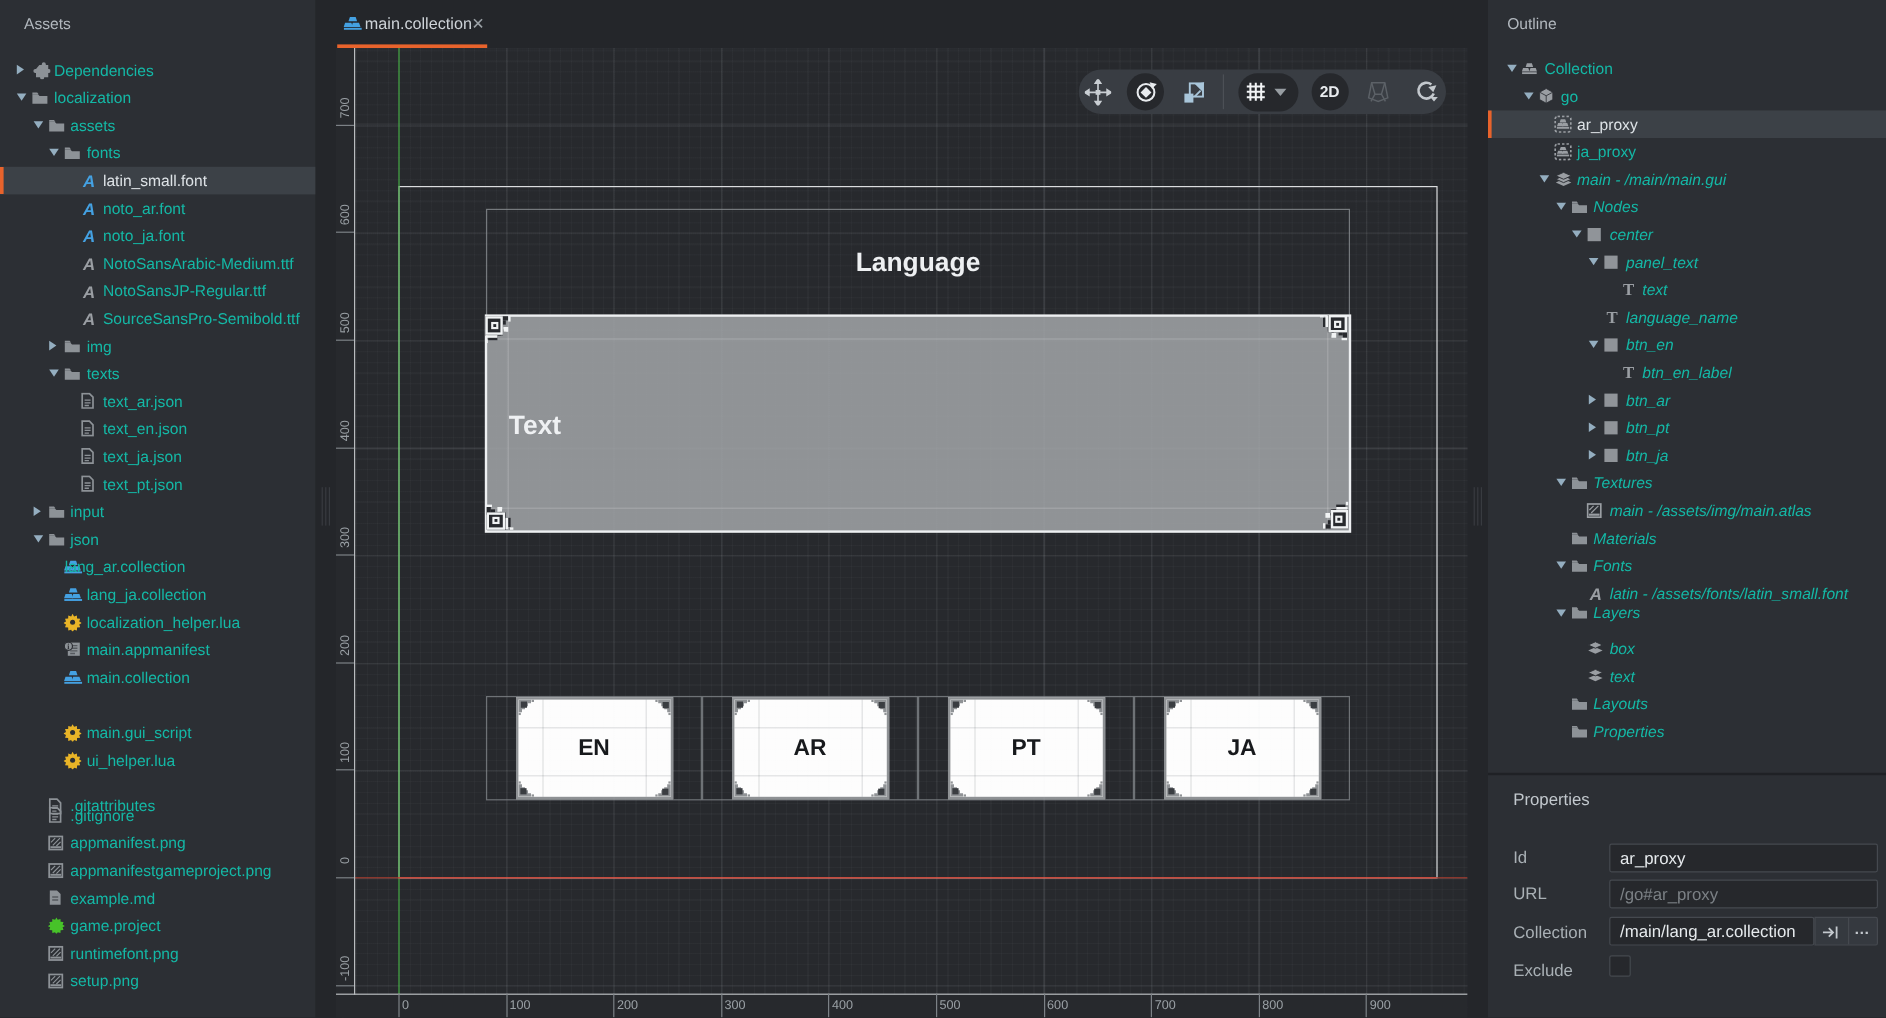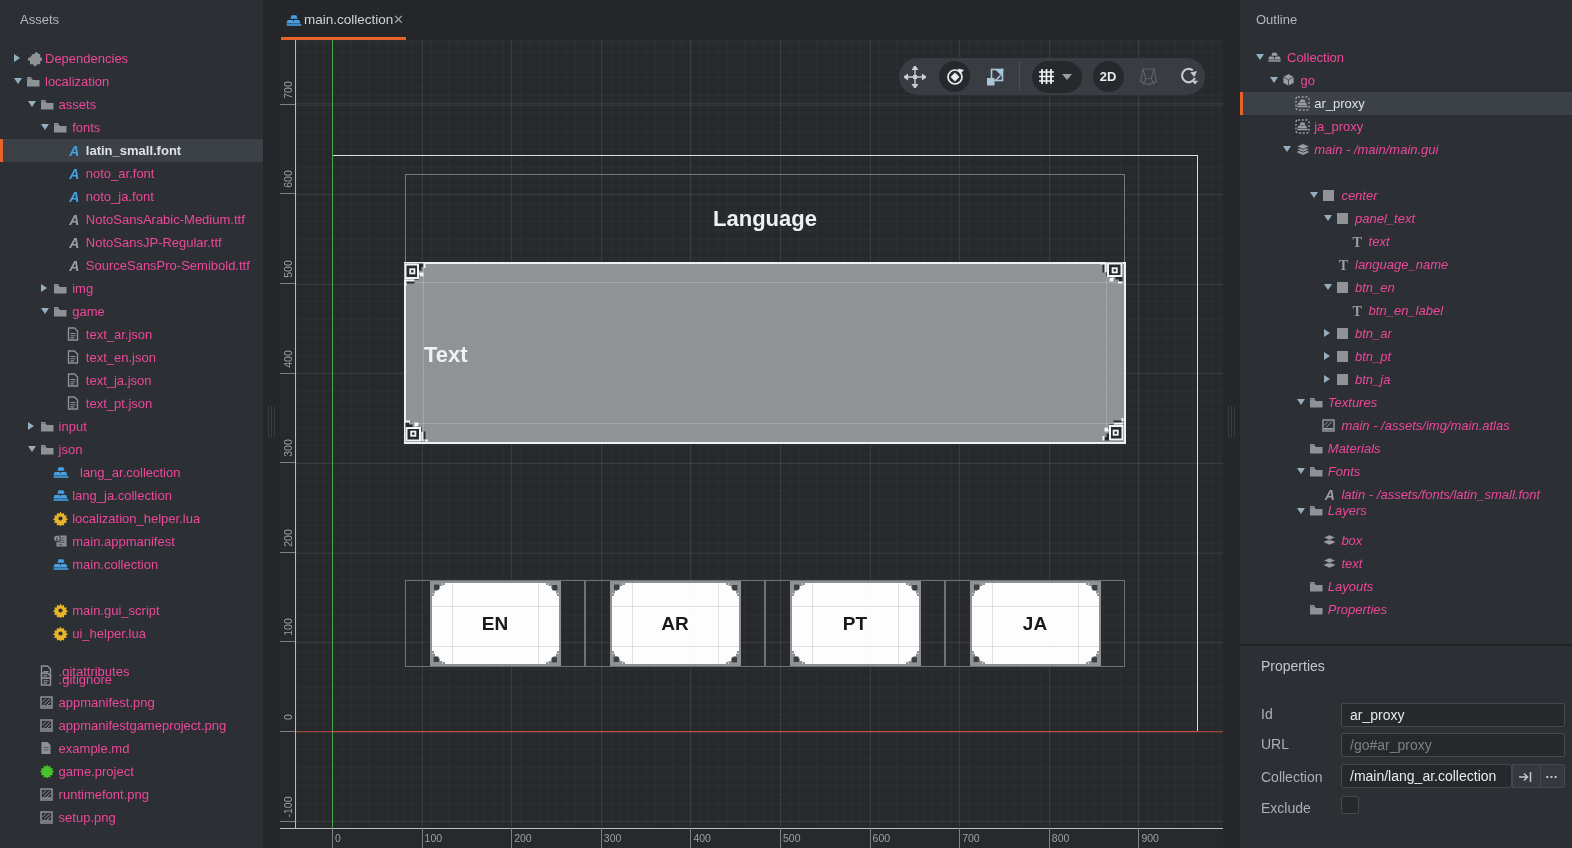--- a/index.html
+++ b/index.html
@@ -8,21 +8,21 @@
 .panel { position:absolute; top:0; height:848px; background:#2c2f34; }
 #lpanel { left:0; width:263px; }
 #rpanel { left:1240px; width:332px; }
 .phead { position:absolute; top:12px; left:20px; font-size:13px; color:#b2b8be; }
 .trow { position:absolute; left:0; width:100%; height:23px; }
 .trow.sel { background:#3c4147; box-shadow:inset 3px 0 0 #e8632c; }
 .arrw { position:absolute; top:0; height:23px; display:flex; align-items:center; }
 .ad { width:0; height:0; border-left:4.5px solid transparent; border-right:4.5px solid transparent; border-top:6px solid #94aec0; }
 .ar { width:0; height:0; border-top:4.5px solid transparent; border-bottom:4.5px solid transparent; border-left:6px solid #94aec0; }
 .ticon { position:absolute; top:0; height:23px; display:flex; align-items:center; }
-.tlabel { position:absolute; top:0; height:23px; line-height:23px; font-size:13px; color:#ec4899; white-space:nowrap; }
+.tlabel { position:absolute; top:0; height:23px; line-height:23px; font-size:13px; color:#14b8a6; white-space:nowrap; }
 .trow.sel .tlabel { color:#dde2e6; }
 
 
 .split { position:absolute; top:40px; width:17px; height:808px; background:#24262a; }
 .grip { position:absolute; top:366px; left:5px; width:7px; height:32px;
   border-left:1px solid #383b40; border-right:1px solid #383b40; }
 .grip:before { content:""; position:absolute; left:2px; top:0; width:1px; height:32px; background:#383b40; }
 #tabbar { position:absolute; left:263px; top:0; width:977px; height:40px; background:#24262a; }
 #tab { position:absolute; left:18px; top:0; width:125px; height:40px; }
 #tab .ul { position:absolute; left:0; bottom:0; width:125px; height:3px; background:#e8632c; }
@@ -140,21 +140,21 @@
             <path d="M1 3.5 h4.5 l1.5 1.5 h6.5 v6.5 h-12.5 z" fill="#8d9297"></path>
             <path d="M1 2 h4 l1.2 1.5 h-5.2 z" fill="#8d9297"></path>
           </svg>
         </span>
         <span class="tlabel" style="left:72.2px;">fonts</span>
       </div>
 <div class="trow sel" style="top:138.5px">
         <span class="ticon" style="left:66.8px">
           <span style="display:inline-block;width:15px;font:italic bold 14px/13px 'Liberation Sans',sans-serif;color:#44a1e2;text-align:center;transform:translateY(1px)">A</span>
         </span>
-        <span class="tlabel" style="left:85.8px;font-weight:bold;">latin_small.font</span>
+        <span class="tlabel" style="left:85.8px;">latin_small.font</span>
       </div>
 <div class="trow" style="top:161.5px">
         <span class="ticon" style="left:66.8px">
           <span style="display:inline-block;width:15px;font:italic bold 14px/13px 'Liberation Sans',sans-serif;color:#44a1e2;text-align:center;transform:translateY(1px)">A</span>
         </span>
         <span class="tlabel" style="left:85.8px;">noto_ar.font</span>
       </div>
 <div class="trow" style="top:184.5px">
         <span class="ticon" style="left:66.8px">
           <span style="display:inline-block;width:15px;font:italic bold 14px/13px 'Liberation Sans',sans-serif;color:#44a1e2;text-align:center;transform:translateY(1px)">A</span>
@@ -194,21 +194,21 @@
 <div class="trow" style="top:299.5px">
         <span class="arrw" style="left:41.2px">
           <span class="ad"></span>
         </span>
         <span class="ticon" style="left:53.2px">
           <svg width="15" height="13" viewBox="0 0 15 13" style="">
             <path d="M1 3.5 h4.5 l1.5 1.5 h6.5 v6.5 h-12.5 z" fill="#8d9297"></path>
             <path d="M1 2 h4 l1.2 1.5 h-5.2 z" fill="#8d9297"></path>
           </svg>
         </span>
-        <span class="tlabel" style="left:72.2px;">game</span>
+        <span class="tlabel" style="left:72.2px;">texts</span>
       </div>
 <div class="trow" style="top:322.5px">
         <span class="ticon" style="left:66.8px">
           <svg width="12" height="14" viewBox="0 0 12 14" style="">
             <path d="M1.5 1 h6 l3 3 v9 h-9 z" fill="none" stroke="#8d9297" stroke-width="1.4"></path>
             <path d="M3.5 6.5h5M3.5 8.7h5M3.5 10.9h3.6" stroke="#8d9297" stroke-width="1.1"></path>
           </svg>
         </span>
         <span class="tlabel" style="left:85.8px;">text_ar.json</span>
       </div>
@@ -267,21 +267,21 @@
         <span class="ticon" style="left:53.2px">
           <svg width="16" height="13" viewBox="0 0 16 13" style="">
             <g fill="#44a1e2">
               <path d="M5.6 1.2 h4.8 l1.2 3.6 h-7.2 z"></path>
               <path d="M1.6 5.9 h5.2 l1.2 3.6 h-7.6 z"></path>
               <path d="M9.2 5.9 h5.2 l1.2 3.6 h-7.6 z" transform="translate(-1.2 0)"></path>
               <rect x="0.6" y="10.2" width="14.8" height="1.6"></rect>
             </g>
           </svg>
         </span>
-        <span class="tlabel" style="left:80px;text-align:right;">lang_ar.collection</span>
+        <span class="tlabel" style="left:54px;text-align:right;">lang_ar.collection</span>
       </div>
 <div class="trow" style="top:483.5px">
         <span class="ticon" style="left:53.2px">
           <svg width="16" height="13" viewBox="0 0 16 13" style="">
             <g fill="#44a1e2">
               <path d="M5.6 1.2 h4.8 l1.2 3.6 h-7.2 z"></path>
               <path d="M1.6 5.9 h5.2 l1.2 3.6 h-7.6 z"></path>
               <path d="M9.2 5.9 h5.2 l1.2 3.6 h-7.6 z" transform="translate(-1.2 0)"></path>
               <rect x="0.6" y="10.2" width="14.8" height="1.6"></rect>
             </g>
@@ -818,20 +818,32 @@
             <g fill="#9a9ea3">
               <path d="M5.6 3.4 h3.8 l.9 2.6 h-5.6 z"></path>
               <path d="M3.4 6.6 h3.6 l.9 2.6 h-5.4 z"></path>
               <path d="M8.1 6.6 h3.6 l.9 2.6 h-5.4 z" transform="translate(-0.6 0)"></path>
               <rect x="2.4" y="9.8" width="10.2" height="1.5"></rect>
             </g>
           </svg>
         </span>
         <span class="tlabel" style="left:74.2px;">ja_proxy</span>
       </div>
+<div class="trow" style="top:160.5px">
+        <span class="arrw" style="left:56.8px">
+          <span class="ad"></span>
+        </span>
+        <span class="ticon" style="left:68.8px">
+          <svg width="15" height="13" viewBox="0 0 15 13" style="">
+            <path d="M1 3.5 h4.5 l1.5 1.5 h6.5 v6.5 h-12.5 z" fill="#8d9297"></path>
+            <path d="M1 2 h4 l1.2 1.5 h-5.2 z" fill="#8d9297"></path>
+          </svg>
+        </span>
+        <span class="tlabel" style="left:87.8px;font-style:italic;">Nodes</span>
+      </div>
 <div class="trow" style="top:183.5px">
         <span class="arrw" style="left:70.4px">
           <span class="ad"></span>
         </span>
         <span class="ticon" style="left:82.4px">
           <svg width="13" height="13" viewBox="0 0 13 13" style="">
             <rect x="1" y="1" width="11" height="11" fill="#909499"></rect>
           </svg>
         </span>
         <span class="tlabel" style="left:101.4px;font-style:italic;">center</span>

